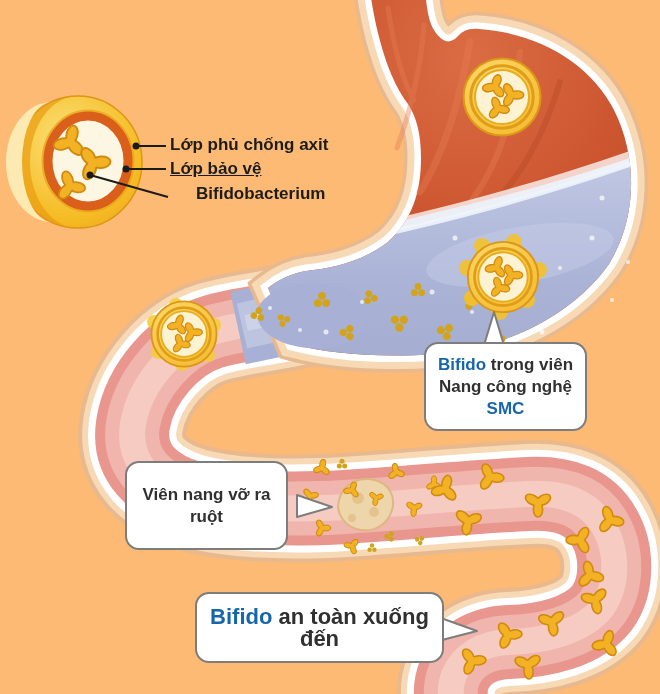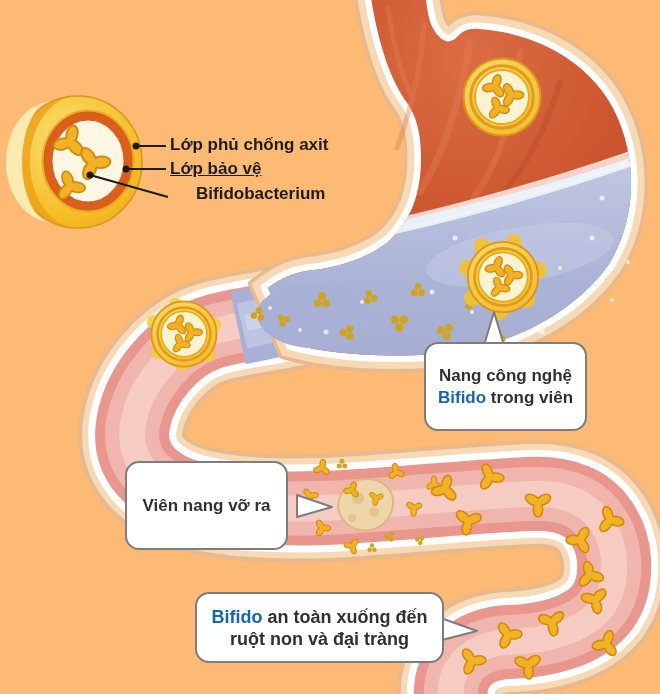--- a/index.html
+++ b/index.html
@@ -7,21 +7,21 @@
           font-family:"Liberation Sans",sans-serif;}
   .canvas svg{position:absolute;left:0;top:0;}
   .lbl{position:absolute;font-weight:bold;font-size:17px;line-height:20px;color:#1c1c1c;white-space:nowrap;}
   .lbl3{line-height:19px;}
   .bubble{position:absolute;box-sizing:border-box;background:#fff;border:2px solid #7d7d7d;
           border-radius:14px;display:flex;flex-direction:column;justify-content:center;
           text-align:center;font-weight:bold;font-size:17px;line-height:22px;color:#303030;
           padding:4px 6px;}
   .b1{left:424px;top:342px;width:163px;height:89px;}
   .b2{left:125px;top:461px;width:163px;height:89px;}
-  .b3{left:195px;top:592px;width:249px;height:71px;font-size:18px;}
+  .b3{left:195px;top:592px;width:249px;height:71px;font-size:22px;}
   .hl{color:#1766ad;}
 </style>
 </head>
 <body>
 
 <div class="canvas">
 
 <svg width="660" height="694" viewBox="0 0 660 694">
   <defs>
     <radialGradient id="gRed" cx="0.55" cy="0.22" r="0.95">
@@ -284,26 +284,27 @@
   </g>
 </svg>
 
 <div class="lbl" style="left:170px;top:135px;">Lớp phủ chống axit</div>
 <div class="lbl" style="left:170px;top:159px;text-decoration:underline;">Lớp bảo vệ</div>
 <div class="lbl lbl3" style="left:172px;top:184px;margin-left:24px;">
   <div>Bifidobacterium</div>
 </div>
 
 <div class="bubble b1">
+  <div><span class="hl">Bifido</span><span> trong viên</span></div>
   <div>Nang công nghệ</div>
-  <div><span class="hl">Bifido</span><span> trong viên</span></div>
+  <div class="hl">SMC</div>
 </div>
 
 <div class="bubble b2">
   <div>Viên nang vỡ ra</div>
+  <div>ruột</div>
 </div>
 
 <div class="bubble b3">
   <div><span class="hl">Bifido</span><span> an toàn xuống đến</span></div>
-  <div>ruột non và đại tràng</div>
 </div>
 
 </div>
 
 </body></html>

